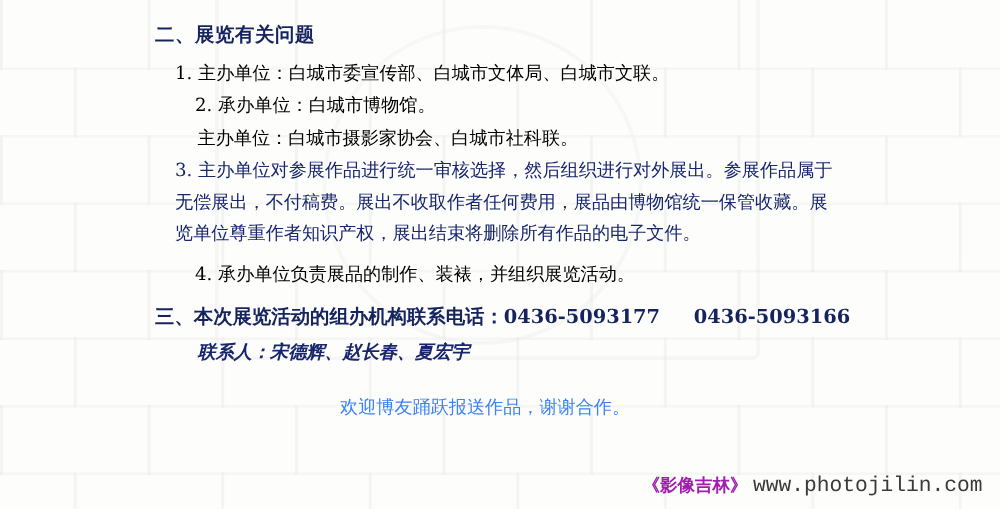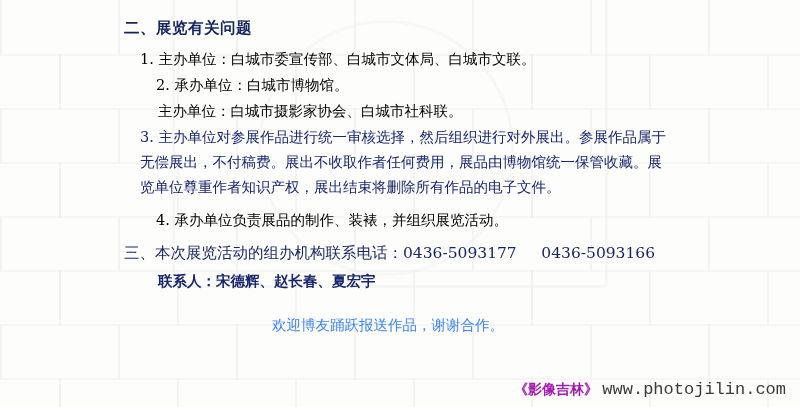--- a/index.html
+++ b/index.html
@@ -96,33 +96,34 @@
   .i1 { left: 140px; top: 47px; }
   .i2 { left: 156px; top: 73px; }
   .i2b { left: 158px; top: 99px; }
   .i3 { left: 140px; top: 125px; width: 530px; white-space: normal; text-indent: 0; }
   .i4 { left: 156px; top: 208px; }
 
   .h-sec3 {
     position: absolute;
     left: 124px;
     top: 243px;
-    font-weight: normal;
+    font-weight: bold;
     font-size: 15.5px;
     color: #15245f;
     white-space: pre;
   }
 
   .contact {
     position: absolute;
     left: 158px;
     top: 272px;
     font-size: 14.5px;
     font-weight: bold;
     color: #17266d;
+    font-style: italic;
   }
 
   .closing {
     position: absolute;
     left: 272px;
     top: 316px;
     font-size: 14.5px;
     color: #3b82f6;
   }
 

